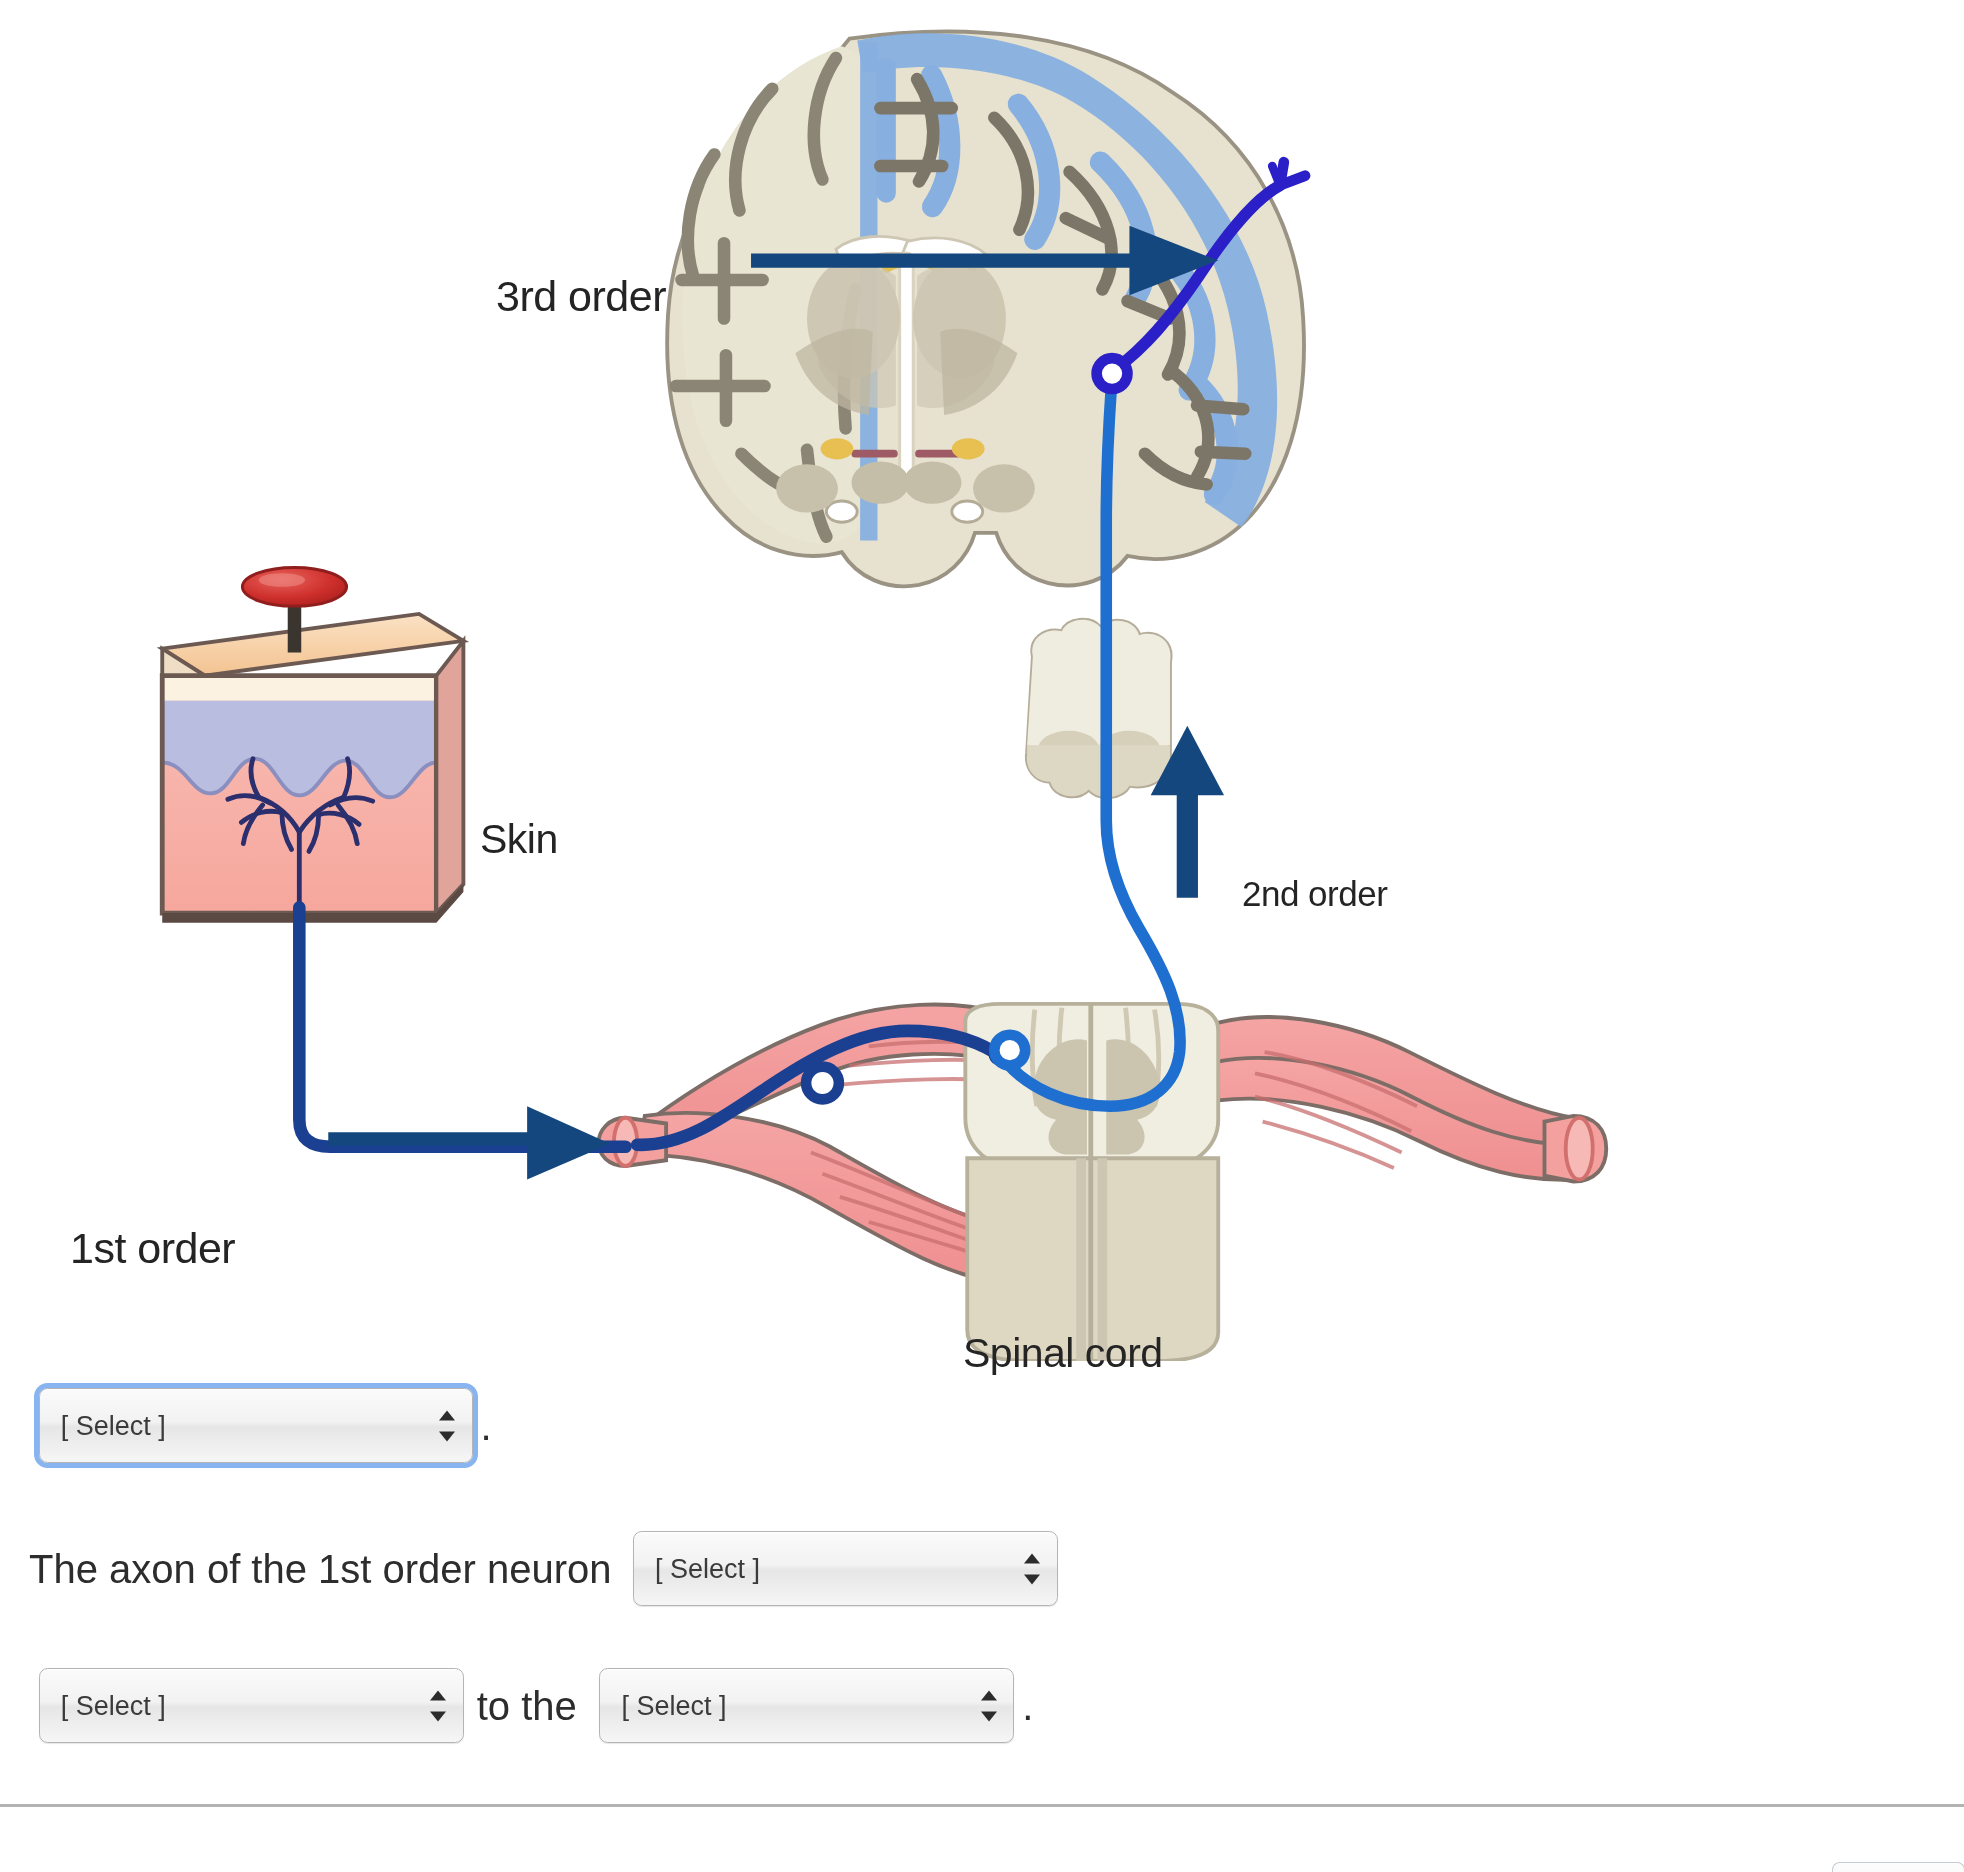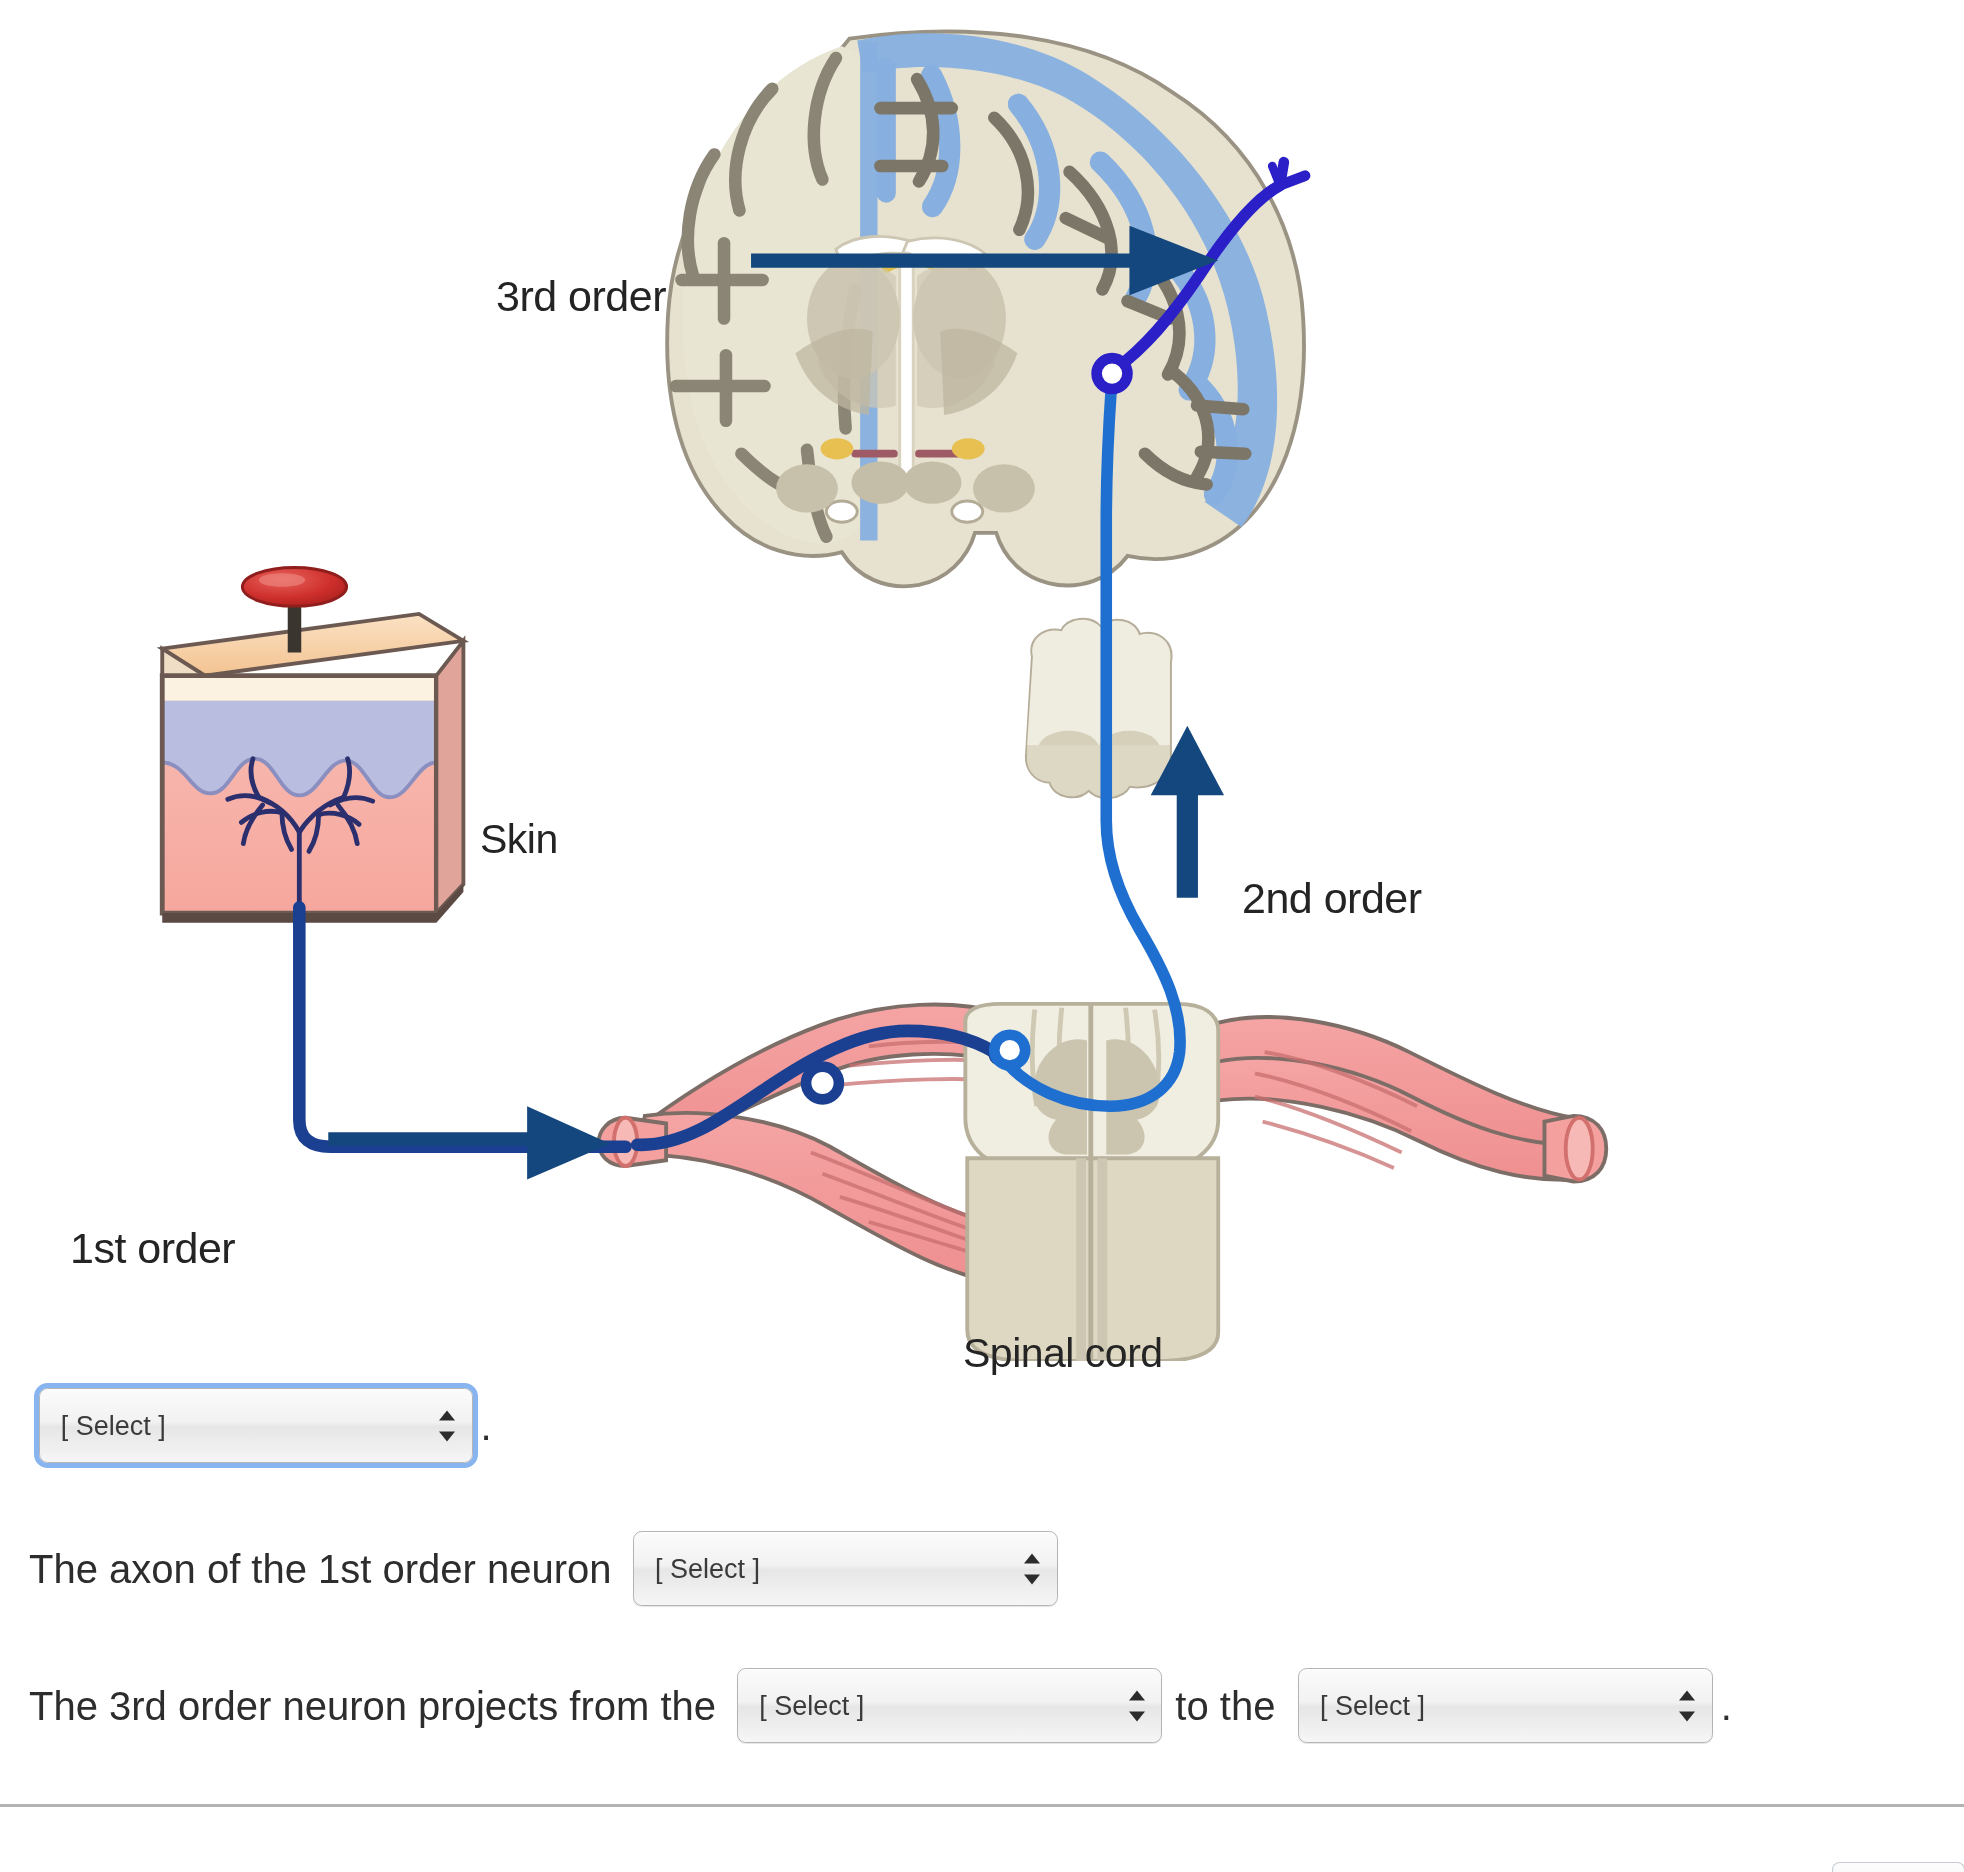--- a/index.html
+++ b/index.html
@@ -35,21 +35,21 @@
   .fig-label {
     position: absolute;
     font-family: "Liberation Sans", sans-serif;
     font-weight: 400;
     color: #242424;
     white-space: nowrap;
     letter-spacing: -0.5px;
     margin-top: 48px;
   }
   #label-3rd   { left: 496px;  top: 224px;  font-size: 43px; }
-  #label-2nd   { left: 1242px; top: 826px;  font-size: 43px; }
+  #label-2nd   { left: 1242px; top: 826px;  font-size: 35px; }
   #label-1st   { left: 70px;   top: 1176px; font-size: 43px; }
   #label-skin  { left: 480px;  top: 768px;  font-size: 41px; }
   #label-cord  { left: 963px;  top: 1282px; font-size: 41px; }
 
   
   #questions {
     position: absolute;
     left: 0;
     top: 1371px;
     width: 1965px;
@@ -507,21 +507,20 @@
       <span class="sel" id="sel-2">
         <span class="sel-text">[ Select ]</span>
         <span class="sel-arrows">
             <i class="up"></i>
             <i class="down"></i>
           </span>
       </span>
     </div>
 
     <div class="q-row" id="q3">
-      <span class="q-text lead">The 3rd order neuron projects from the</span>
       <span class="sel" id="sel-3">
         <span class="sel-text">[ Select ]</span>
         <span class="sel-arrows">
             <i class="up"></i>
             <i class="down"></i>
           </span>
       </span>
       <span class="q-text mid">to the</span>
       <span class="sel" id="sel-4">
         <span class="sel-text">[ Select ]</span>

